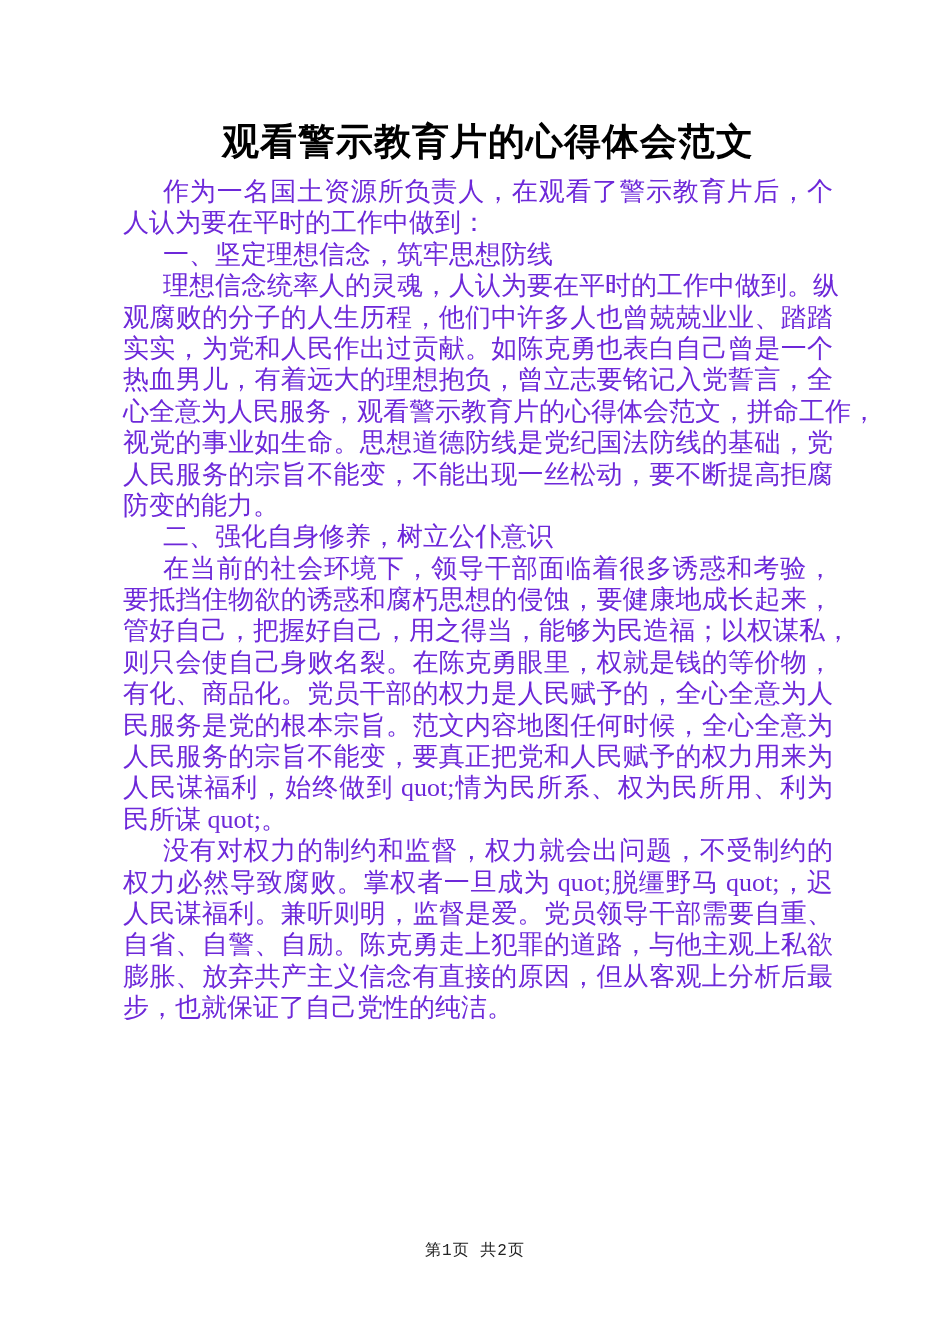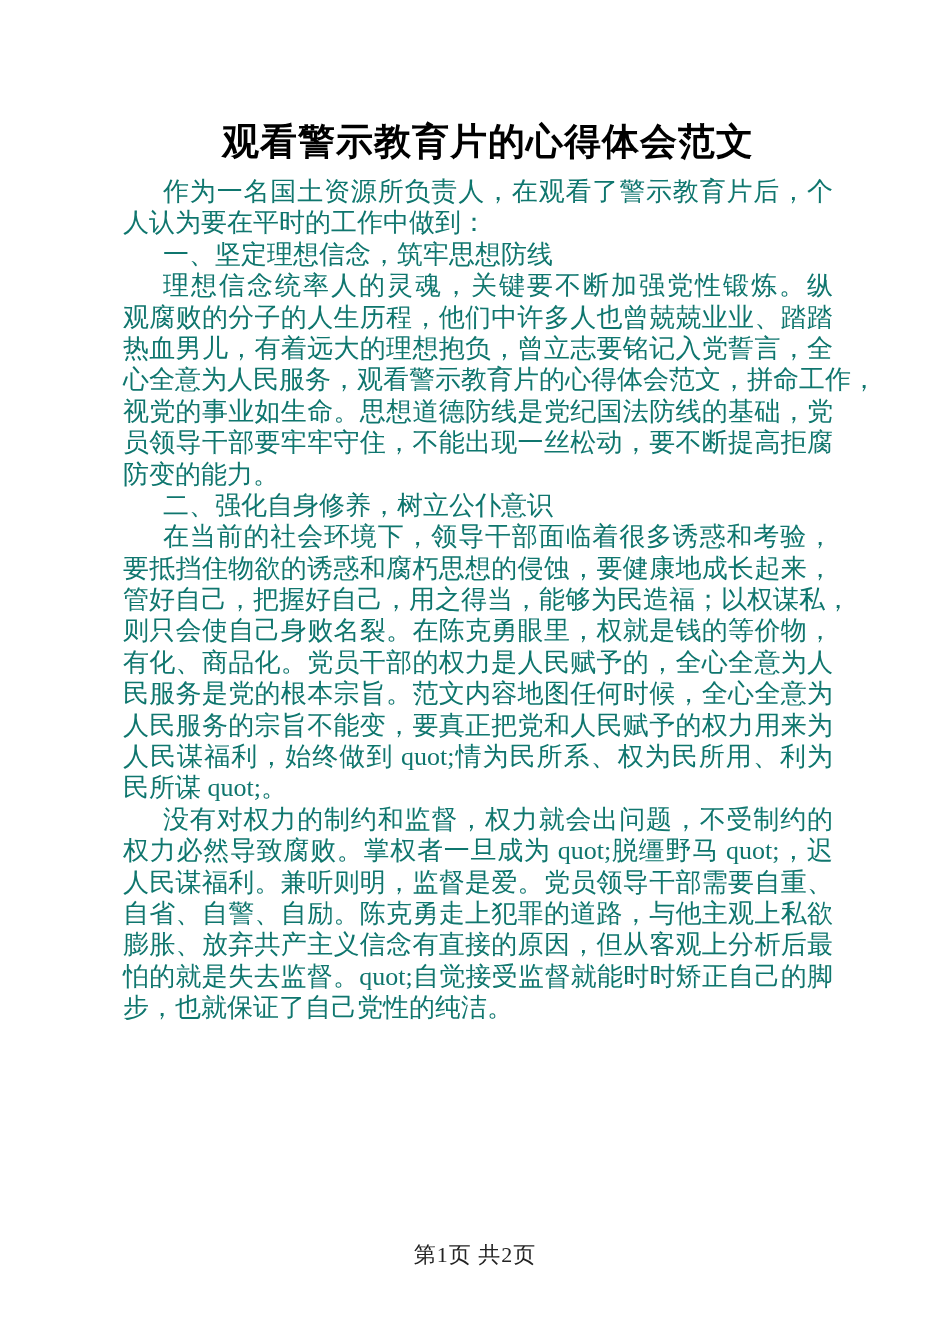--- a/index.html
+++ b/index.html
@@ -33,65 +33,66 @@
     width: 710px;
   }
   .paragraph {
     margin: 0;
     padding: 0;
   }
   .line {
     font-size: 26px;
     height: 31.4px;
     line-height: 31.4px;
-    color: #0f766e;
+    color: #6d28d9;
     text-align: justify;
     text-align-last: justify;
     overflow: visible;
     white-space: nowrap;
   }
   .line.first {
     text-indent: 40px;
   }
   .line.plast {
     text-align-last: left;
   }
   .page-footer {
     position: absolute;
     top: 1240px;
     left: 0;
     width: 950px;
     text-align: center;
-    font-size: 22px;
+    font-size: 16px;
     letter-spacing: 1px;
     color: #222222;
-    font-family: Liberation Serif, serif;
+    font-family: Liberation Mono, monospace;
   }
 </style>
 </head>
 <body>
 
 <div class="page">
   <h1 class="doc-title">观看警示教育片的心得体会范文</h1>
 
   <div class="doc-body">
       <div class="paragraph">
         <div class="line first">作为一名国土资源所负责人，在观看了警示教育片后，个</div>
         <div class="line plast">人认为要在平时的工作中做到：</div>
       </div>
       <div class="paragraph">
         <div class="line first plast">一、坚定理想信念，筑牢思想防线</div>
       </div>
       <div class="paragraph">
-        <div class="line first">理想信念统率人的灵魂，关键要不断加强党性锻炼。纵</div>
+        <div class="line first">理想信念统率人的灵魂，人认为要在平时的工作中做到。纵</div>
         <div class="line">观腐败的分子的人生历程，他们中许多人也曾兢兢业业、踏踏</div>
+        <div class="line">实实，为党和人民作出过贡献。如陈克勇也表白自己曾是一个</div>
         <div class="line">热血男儿，有着远大的理想抱负，曾立志要铭记入党誓言，全</div>
         <div class="line">心全意为人民服务，观看警示教育片的心得体会范文，拼命工作，</div>
         <div class="line">视党的事业如生命。思想道德防线是党纪国法防线的基础，党</div>
-        <div class="line">员领导干部要牢牢守住，不能出现一丝松动，要不断提高拒腐</div>
+        <div class="line">人民服务的宗旨不能变，不能出现一丝松动，要不断提高拒腐</div>
         <div class="line plast">防变的能力。</div>
       </div>
       <div class="paragraph">
         <div class="line first plast">二、强化自身修养，树立公仆意识</div>
       </div>
       <div class="paragraph">
         <div class="line first">在当前的社会环境下，领导干部面临着很多诱惑和考验，</div>
         <div class="line">要抵挡住物欲的诱惑和腐朽思想的侵蚀，要健康地成长起来，</div>
         <div class="line">管好自己，把握好自己，用之得当，能够为民造福；以权谋私，</div>
         <div class="line">则只会使自己身败名裂。在陈克勇眼里，权就是钱的等价物，</div>
@@ -100,19 +101,18 @@
         <div class="line">人民服务的宗旨不能变，要真正把党和人民赋予的权力用来为</div>
         <div class="line">人民谋福利，始终做到 quot;情为民所系、权为民所用、利为</div>
         <div class="line plast">民所谋 quot;。</div>
       </div>
       <div class="paragraph">
         <div class="line first">没有对权力的制约和监督，权力就会出问题，不受制约的</div>
         <div class="line">权力必然导致腐败。掌权者一旦成为 quot;脱缰野马 quot;，迟</div>
         <div class="line">人民谋福利。兼听则明，监督是爱。党员领导干部需要自重、</div>
         <div class="line">自省、自警、自励。陈克勇走上犯罪的道路，与他主观上私欲</div>
         <div class="line">膨胀、放弃共产主义信念有直接的原因，但从客观上分析后最</div>
-        <div class="line">怕的就是失去监督。quot;自觉接受监督就能时时矫正自己的脚</div>
         <div class="line plast">步，也就保证了自己党性的纯洁。</div>
       </div>
     </div>
 
   <div class="page-footer">第1页 共2页</div>
 </div>
 
 </body></html>

